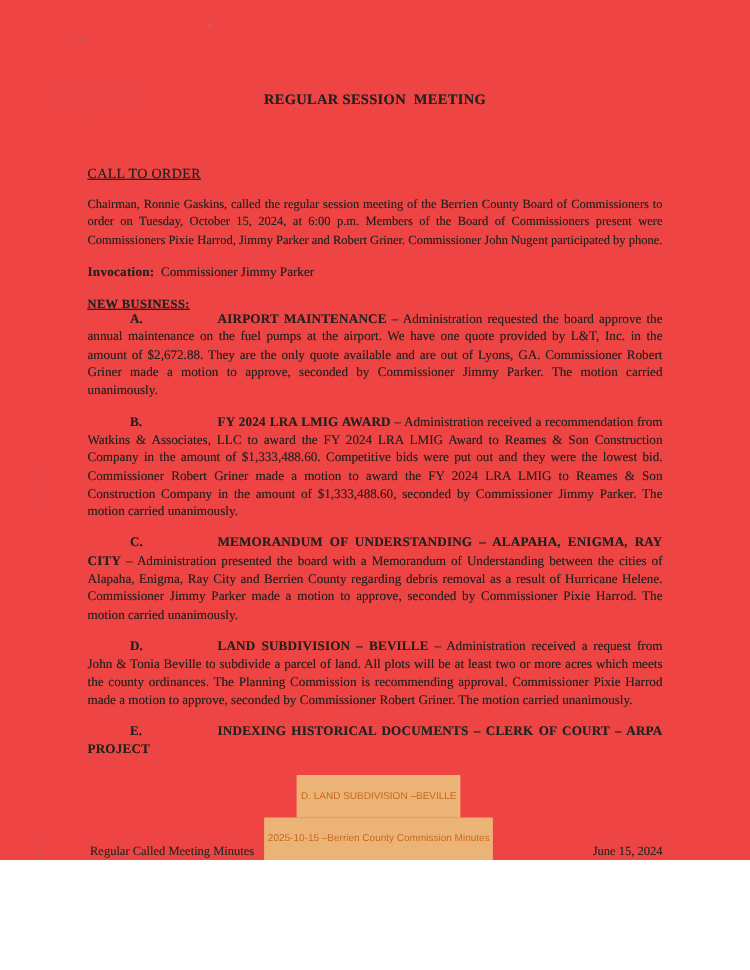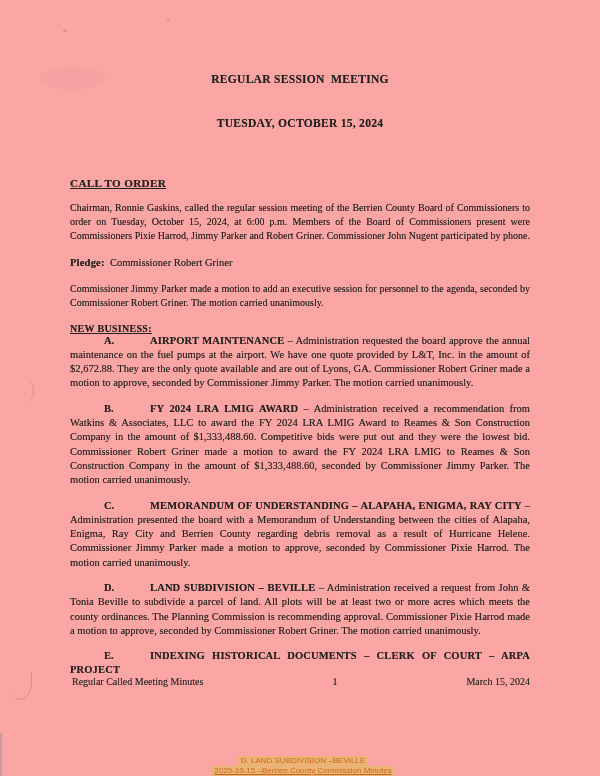--- a/index.html
+++ b/index.html
@@ -4,43 +4,43 @@
 <style>
   * { margin: 0; padding: 0; box-sizing: border-box; }
   html, body { width: 600px; height: 776px; }
   body {
     font-family: "Liberation Serif", serif;
     background: #ffffff;
   }
   .page {
     position: relative;
     width: 600px;
-    height: 776px;
-    background: #fca5a5;
+    height: 688px;
+    background: #ef4444;
     overflow: hidden;
     color: #24221f;
   }
   .doc {
     position: absolute;
     left: 70px;
     top: 44px;
     width: 460px;
     text-shadow: 0 0 0.5px rgba(45,42,38,0.55);
   }
   .title-block {
     text-align: center;
     font-weight: bold;
     font-size: 11.6px;
     line-height: 14.6px;
     letter-spacing: 0.25px;
     white-space: pre-wrap;
   }
   .heading {
     margin-top: 16px;
-    font-weight: bold;
+    font-weight: normal;
     font-size: 11.2px;
     text-decoration: underline;
     letter-spacing: 0.3px;
   }
   .para {
     margin-top: 12px;
     font-size: 10px;
     line-height: 14.3px;
     text-align: justify;
   }
@@ -54,21 +54,21 @@
     letter-spacing: 0.3px;
   }
   .item {
     font-size: 10.5px;
     line-height: 14.3px;
     text-align: justify;
   }
   .item + .item { margin-top: 11px; }
   .tab1 { display: inline-block; width: 34px; }
   .item-letter { display: inline-block; width: 46px; font-weight: bold; }
-  .item-title { font-weight: bold; letter-spacing: 0.15px; }
+  .item-title { font-weight: bold; letter-spacing: 0.15px; margin-left: 24px; }
   .footer {
     position: absolute;
     left: 72px;
     top: 676px;
     width: 458px;
     display: flex;
     justify-content: space-between;
     font-size: 10px;
     color: #2b2926;
     text-shadow: 0 0 0.5px rgba(45,42,38,0.5);
@@ -80,21 +80,21 @@
     transform: translateX(-50%);
     text-align: center;
     font-family: "Liberation Sans", sans-serif;
     font-size: 8px;
     line-height: 10px;
     white-space: nowrap;
   }
   .overlay-line { display: block; }
   .overlay-line span {
     display: inline-block;
-    padding: 0 3px;
+    padding: 12px 3px;
   }
   
   .artifact { position: absolute; pointer-events: none; }
   .arc1 {
     left: 20px; top: 380px; width: 14px; height: 22px;
     border-right: 1.5px solid rgba(120,118,115,0.35);
     border-radius: 0 60% 60% 0;
   }
   .arc2 {
     left: 12px; top: 672px; width: 20px; height: 28px;
@@ -119,51 +119,49 @@
   <div class="artifact speck1"></div>
   <div class="artifact speck2"></div>
   <div class="artifact arc1"></div>
   <div class="artifact arc2"></div>
   <div class="artifact edge-line"></div>
 
   <div class="doc">
 
     <div class="title-block">
       <div>REGULAR SESSION  MEETING</div>
-      <div>TUESDAY, OCTOBER 15, 2024</div>
     </div>
 
     <div class="heading">CALL TO ORDER</div>
 
     <div class="para">Chairman, Ronnie Gaskins, called the regular session meeting of the Berrien County Board of Commissioners to order on Tuesday, October 15, 2024, at 6:00 p.m.  Members of the Board of Commissioners present were Commissioners Pixie Harrod, Jimmy Parker and Robert Griner.  Commissioner John Nugent participated by phone.</div>
 
     <div class="roles">
-      <div><b>Pledge:</b>&nbsp;&nbsp;<span>Commissioner Robert Griner</span></div>
+      <div><b>Invocation:</b>&nbsp;&nbsp;<span>Commissioner Jimmy Parker</span></div>
     </div>
 
-    <div class="para">Commissioner Jimmy Parker made a motion to add an executive session for personnel to the agenda, seconded by Commissioner Robert Griner.  The motion carried unanimously.</div>
 
     <div class="nb-heading">NEW BUSINESS:</div>
 
     <div class="item"><span class="tab1"></span><span class="item-letter">A.</span><span class="item-title">AIRPORT MAINTENANCE</span> <span>– Administration requested the board approve the annual maintenance on the fuel pumps at the airport.  We have one quote provided by L&amp;T, Inc. in the amount of $2,672.88.  They are the only quote available and are out of Lyons, GA.  Commissioner Robert Griner made a motion to approve, seconded by Commissioner Jimmy Parker.  The motion carried unanimously.</span></div>
 
     <div class="item"><span class="tab1"></span><span class="item-letter">B.</span><span class="item-title">FY 2024 LRA LMIG AWARD</span> <span>– Administration received a recommendation from Watkins &amp; Associates, LLC to award the FY 2024 LRA LMIG Award to Reames &amp; Son Construction Company in the amount of $1,333,488.60.  Competitive bids were put out and they were the lowest bid.  Commissioner Robert Griner made a motion to award the FY 2024 LRA LMIG to  Reames &amp; Son Construction Company in the amount of $1,333,488.60, seconded by Commissioner Jimmy Parker.  The motion carried unanimously.</span></div>
 
     <div class="item"><span class="tab1"></span><span class="item-letter">C.</span><span class="item-title">MEMORANDUM OF UNDERSTANDING – ALAPAHA, ENIGMA, RAY CITY</span> <span>– Administration presented the board with a Memorandum of Understanding between the cities of Alapaha, Enigma, Ray City and Berrien County regarding debris removal as a result of Hurricane Helene.  Commissioner Jimmy Parker made a motion to approve, seconded by Commissioner Pixie Harrod.  The motion carried unanimously.</span></div>
 
     <div class="item"><span class="tab1"></span><span class="item-letter">D.</span><span class="item-title">LAND SUBDIVISION – BEVILLE</span> <span>– Administration received a request from John &amp; Tonia Beville to subdivide a parcel of land.  All plots will be at least two or more acres which meets the county ordinances.  The Planning Commission is recommending approval.  Commissioner Pixie Harrod made a motion to approve, seconded by Commissioner Robert Griner.  The motion carried unanimously.</span></div>
 
     <div class="item"><span class="tab1"></span><span class="item-letter">E.</span><span class="item-title">INDEXING HISTORICAL DOCUMENTS – CLERK OF COURT – ARPA PROJECT</span> </div>
 
   </div>
 
   <div class="footer">
     <span>Regular Called Meeting Minutes</span>
     <span>1</span>
-    <span>March 15, 2024</span>
+    <span>June 15, 2024</span>
   </div>
 
   <div class="overlay-bar">
     <span class="overlay-line"><span style="background: rgb(236, 179, 119); color: rgb(200, 104, 31);">D. LAND SUBDIVISION –BEVILLE</span></span>
-    <span class="overlay-line"><span style="background: rgb(236, 179, 119); color: rgb(200, 104, 31); text-decoration: underline;">2025-10-15 –Berrien County Commission Minutes</span></span>
+    <span class="overlay-line"><span style="background: rgb(236, 179, 119); color: rgb(200, 104, 31);">2025-10-15 –Berrien County Commission Minutes</span></span>
   </div>
 
 </div>
 
 </body></html>

